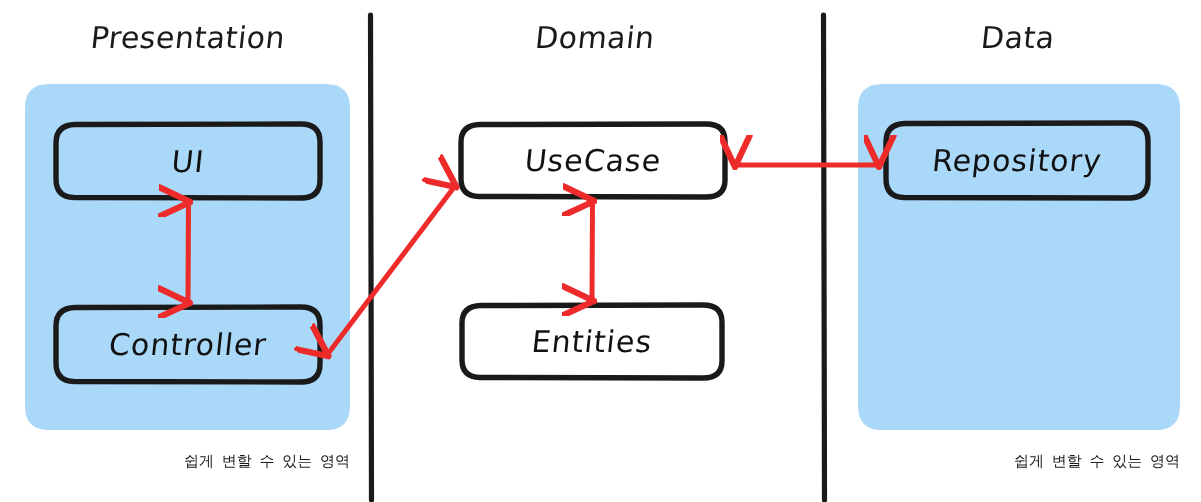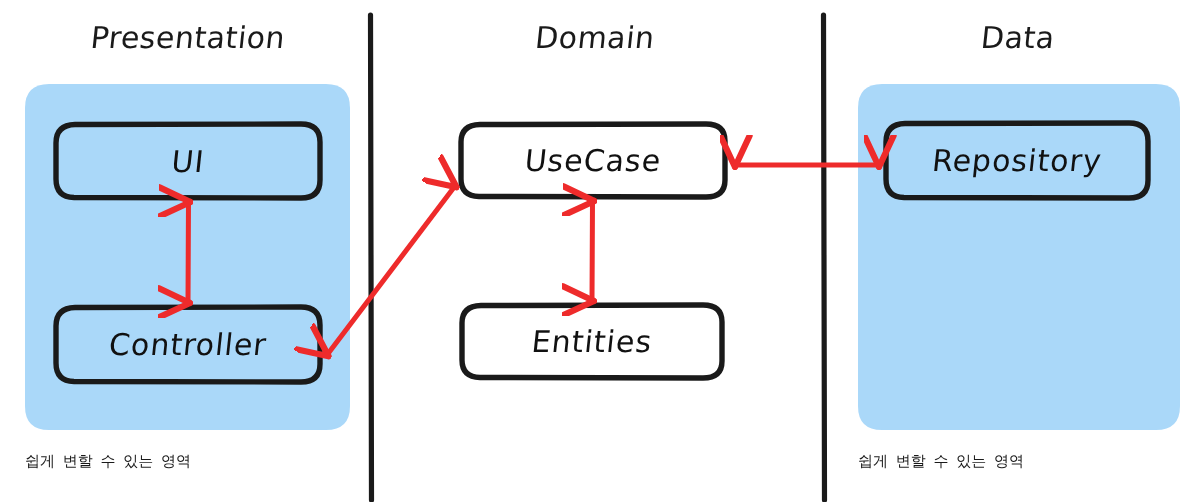--- a/index.html
+++ b/index.html
@@ -49,21 +49,21 @@
     white-space: nowrap;
     transform: skewX(-6deg);
     pointer-events: none;
   }
   .node-hit {
     position: absolute;
     background: transparent;
   }
   .caption {
     position: absolute;
-    text-align: left;
+    text-align: right;
     font-family: "DejaVu Sans", sans-serif;
     font-size: 15px;
     font-weight: 500;
     color: #1a1a1a;
     white-space: nowrap;
     word-spacing: 3px;
   }
 </style>
 </head>
 <body>

